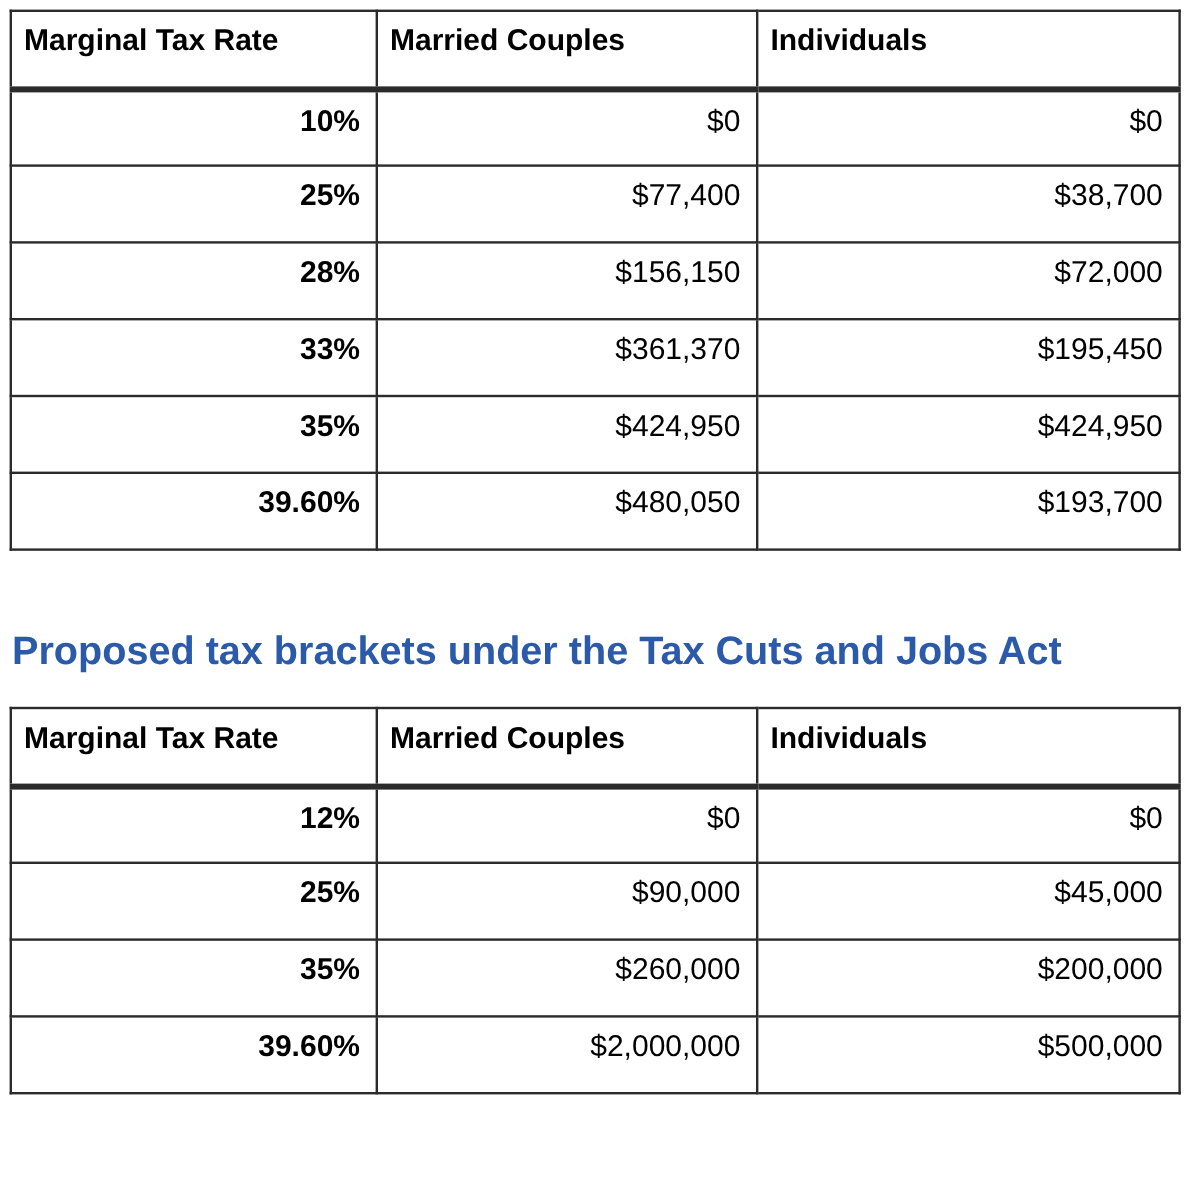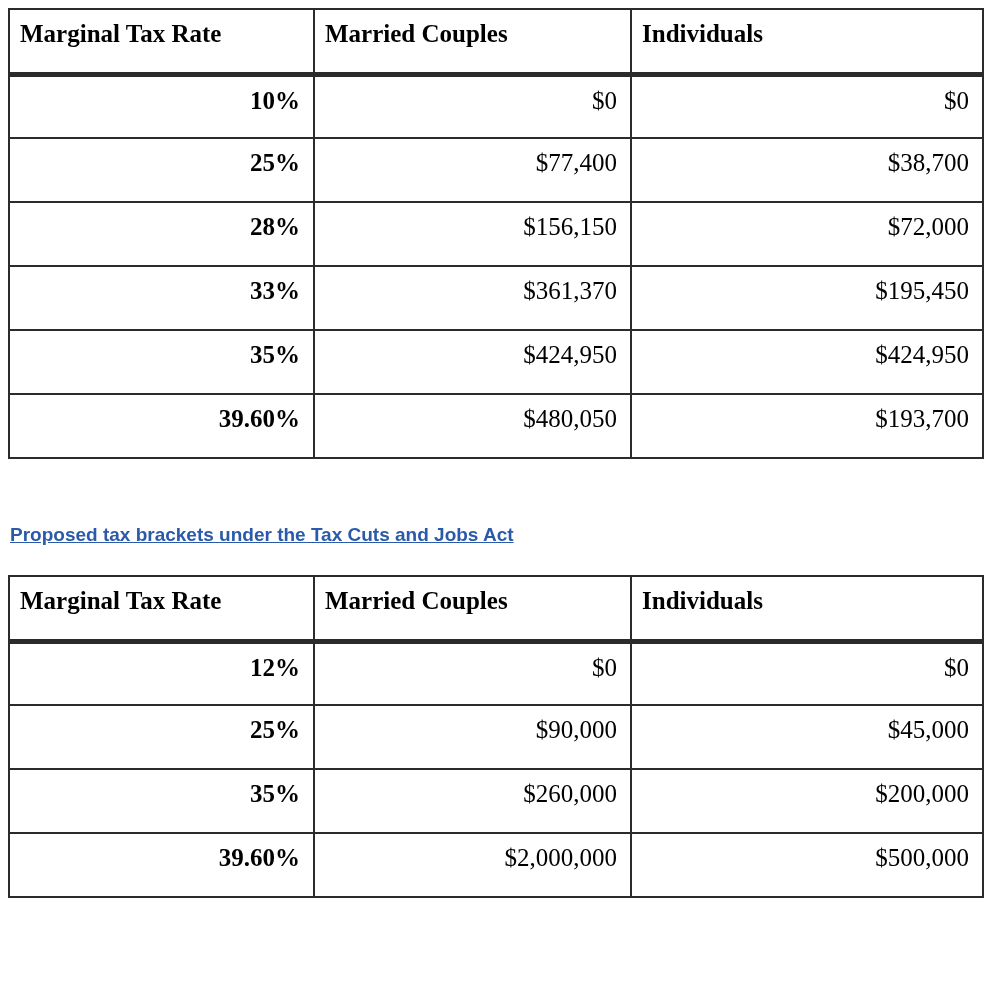--- a/index.html
+++ b/index.html
@@ -14,21 +14,20 @@
     height: 994px;
     box-sizing: border-box;
     padding: 8px 8px 0 8px;
     background: #ffffff;
     overflow: hidden;
   }
   table.brackets {
     border-collapse: collapse;
     width: 974px;
     table-layout: fixed;
-    font-family: Liberation Serif, serif;
   }
   table.brackets col.c1 { width: 305px; }
   table.brackets col.c2 { width: 317px; }
   table.brackets col.c3 { width: 352px; }
   table.brackets th,
   table.brackets td {
     border: 2px solid #2b2b2b;
     box-sizing: border-box;
     vertical-align: top;
     font-size: 25px;
@@ -49,24 +48,23 @@
   }
   table.brackets tbody td.rate {
     font-weight: bold;
     margin-left: 33px;
   }
   table.brackets tbody td.amount {
     font-weight: normal;
   }
   h2.section-heading {
     margin: 66px 0 31px 2px;
-    font-size: 19px;
+    font-size: 33px;
     font-weight: bold;
     line-height: 1;
-    text-decoration: underline;
   }
 </style>
 </head>
 <body>
 
 <div class="page">
 
   <table class="brackets">
     <colgroup>
       <col class="c1">

